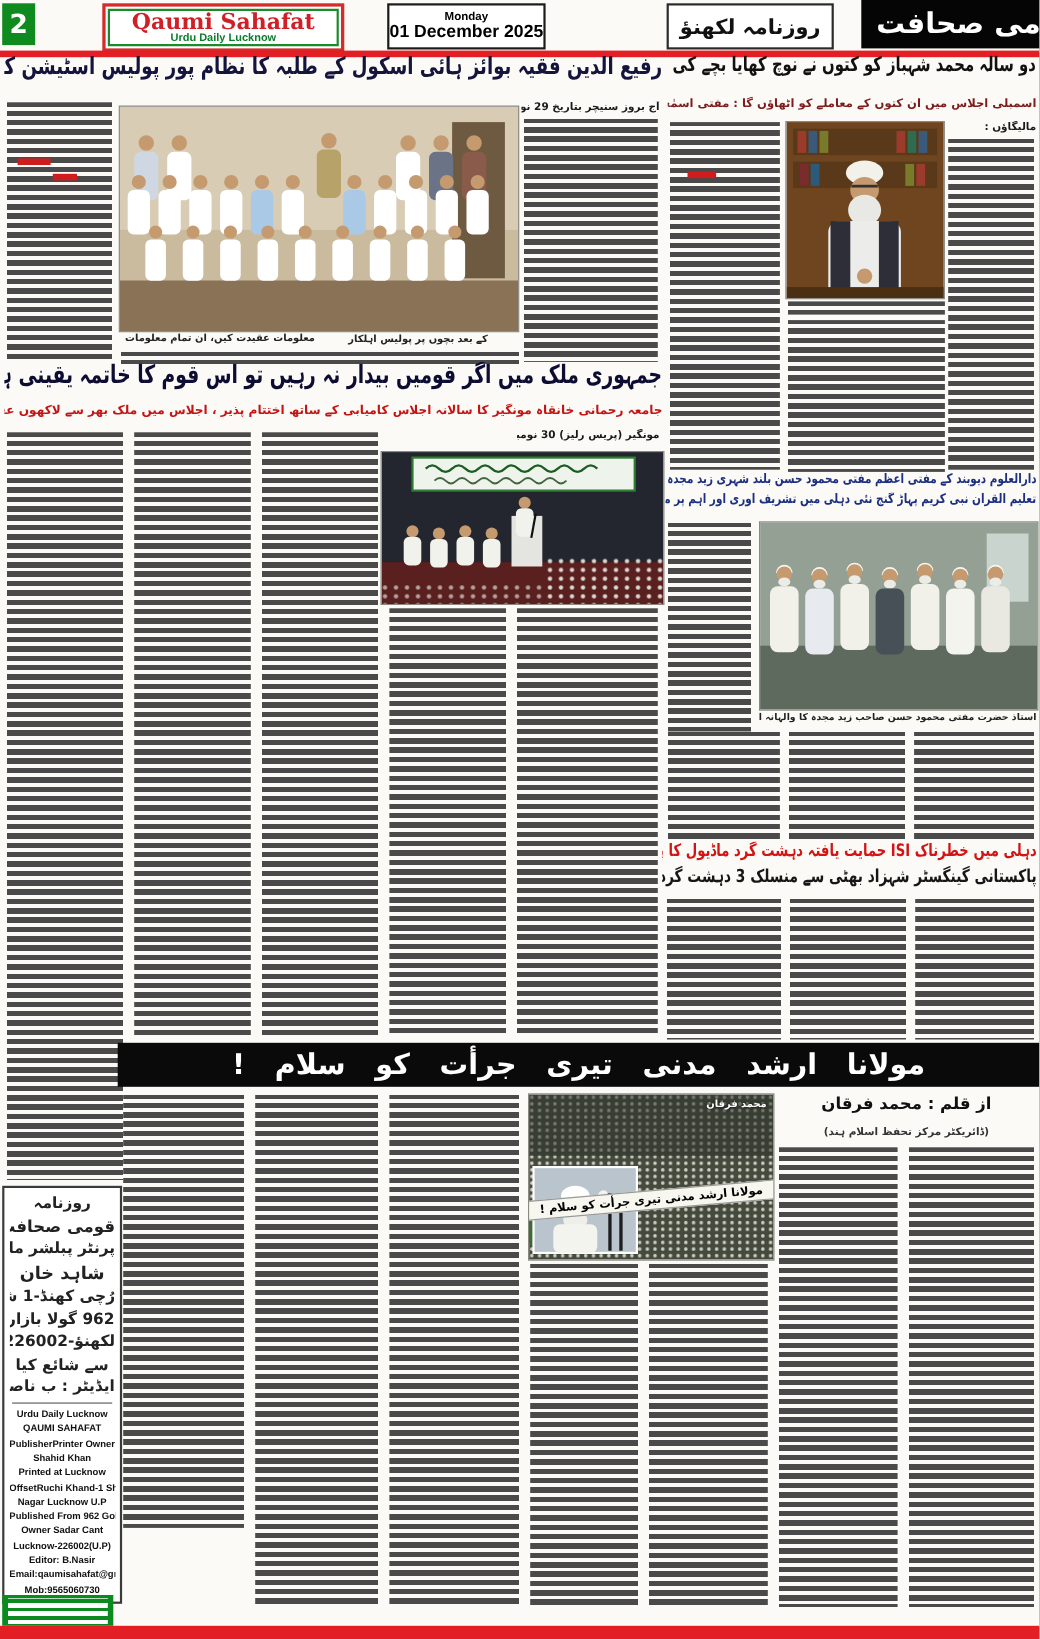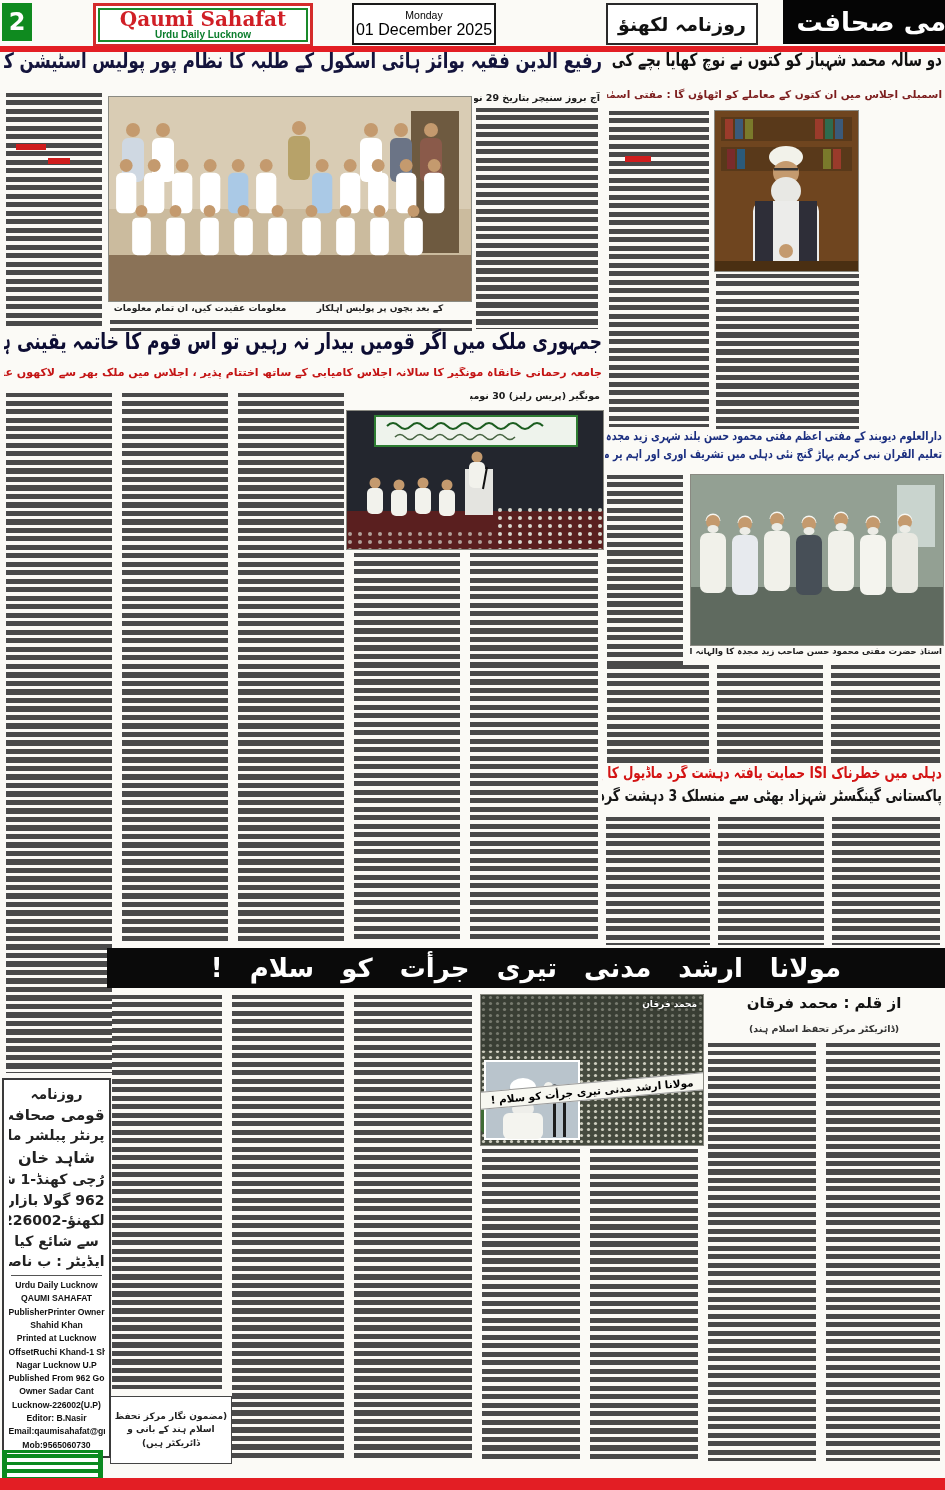--- a/index.html
+++ b/index.html
@@ -19,21 +19,21 @@
   .redmark{position:absolute;background:#cf1d1d;height:6px;}
   .caption{position:absolute;font-size:9px;font-weight:bold;direction:rtl;text-align:center;color:#222;white-space:nowrap;overflow:hidden;}
   .photo{position:absolute;border:1px solid #8a8a82;background:#ccc;overflow:hidden;}
   
   .pgnum{background:#0f8a1f;color:#fff;font-weight:bold;font-size:24px;display:flex;align-items:center;justify-content:center;}
   .nameplate{background:#fff;border:3px solid #d42b2b;box-shadow:inset 0 0 0 2px #fff,inset 0 0 0 4px #1a8a2a;
              display:flex;flex-direction:column;align-items:center;justify-content:center;}
   .nameplate-title{font-family:"DejaVu Serif",serif;font-weight:bold;font-size:20px;color:#d01f26;line-height:1;}
   .nameplate-sub{font-family:"Liberation Sans",sans-serif;font-weight:bold;font-size:10px;color:#0b7d2c;line-height:1.2;}
   .datebox{background:#fff;border:2px solid #1a1a1a;display:flex;flex-direction:column;align-items:center;justify-content:center;
-           font-family:"Liberation Sans",sans-serif;font-weight:normal;}
+           font-family:"Liberation Sans",sans-serif;font-weight:bold;}
   .datebox .d1{font-size:10.5px;} .datebox .d2{font-size:16px;}
   .edition{background:#fff;border:2px solid #2a2a2a;display:flex;align-items:center;justify-content:center;
            font-weight:bold;font-size:19px;color:#111;}
   .mast-title{background:#050505;color:#fff;display:flex;align-items:center;justify-content:center;
               font-weight:bold;font-size:26px;}
   .redbar{background:#e31e24;}
   
   .banner{background:#0a0a0a;color:#fff;font-weight:bold;font-size:26px;display:flex;align-items:center;justify-content:center;
           direction:rtl;word-spacing:18px;white-space:nowrap;overflow:hidden;}
   
@@ -135,20 +135,24 @@
       <use href="#a-p" transform="translate(296,108) scale(0.85)" color="#ffffff"></use>
     </svg>
   </div>
   <div class="caption" style="left:112px;top:303px;width:176px;">معلومات عقیدت کیں، ان تمام معلومات</div>
   <div class="caption" style="left:292px;top:303px;width:176px;">کے بعد بچوں پر پولیس اہلکار</div>
   <div class="abs greek" style="left:108px;top:319px;width:362px;height:11px;"></div>
 
   <div class="hl" style="left:607px;top:55px;width:335px;height:26px;font-size:13.5px;transform:scaleY(1.35);">دو سالہ محمد شہباز کو کتوں نے نوچ کھایا بچے کی موت ہو گئی</div>
   <div class="hl" style="left:607px;top:88px;width:335px;height:16px;font-size:10.5px;color:#7c1d1d;">اسمبلی اجلاس میں ان کتوں کے معاملے کو اٹھاؤں گا : مفتی اسمٰعیل قاسمی</div>
 
+  <div class="col" style="left:860px;top:110px;width:82px;height:318px;">
+    <div class="dateline">مالیگاؤں :</div>
+    <div class="greek fill"></div>
+  </div>
   <div class="col" style="left:607px;top:110px;width:104px;height:318px;">
     <div class="greek fill" style="position:relative;">
       <div class="redmark" style="top:46px;left:18px;width:26px;"></div>
     </div>
   </div>
 
   <div class="photo" style="left:714px;top:110px;width:143px;height:160px;">
     <svg width="143" height="160" viewBox="0 0 143 160" preserveAspectRatio="none">
       <rect width="143" height="160" fill="#6f451f"></rect>
       <rect x="6" y="6" width="131" height="24" fill="#59391a"></rect>
@@ -327,21 +331,20 @@
   <div class="col" style="left:352px;top:994px;width:122px;height:468px;">
     <div class="greek fill"></div>
   </div>
   <div class="col" style="left:230px;top:994px;width:116px;height:468px;">
     <div class="greek fill"></div>
   </div>
   <div class="col" style="left:110px;top:994px;width:114px;height:396px;">
     <div class="greek fill"></div>
   </div>
 
-  <div class="abs notebox" style="left:110px;top:1396px;width:116px;height:62px;">(مضمون نگار مرکز تحفظ اسلام ہند کے بانی و ڈائریکٹر ہیں)</div>
 
   <div class="abs imprint" style="left:2px;top:1078px;width:101px;height:368px;">
     <div class="imp-ur-line">روزنامہ</div>
     <div class="imp-ur-line imp-ur-big">قومی صحافت</div>
     <div class="imp-ur-line">پرنٹر پبلشر مالک</div>
     <div class="imp-ur-line imp-ur-name">شاہد خان</div>
     <div class="imp-ur-line">رُچی کھنڈ-1 شاردا نگر لکھنؤ</div>
     <div class="imp-ur-line">962 گولا بازار صدر کینٹ</div>
     <div class="imp-ur-line">لکھنؤ-226002 (یو پی)</div>
     <div class="imp-ur-line">سے شائع کیا</div>

